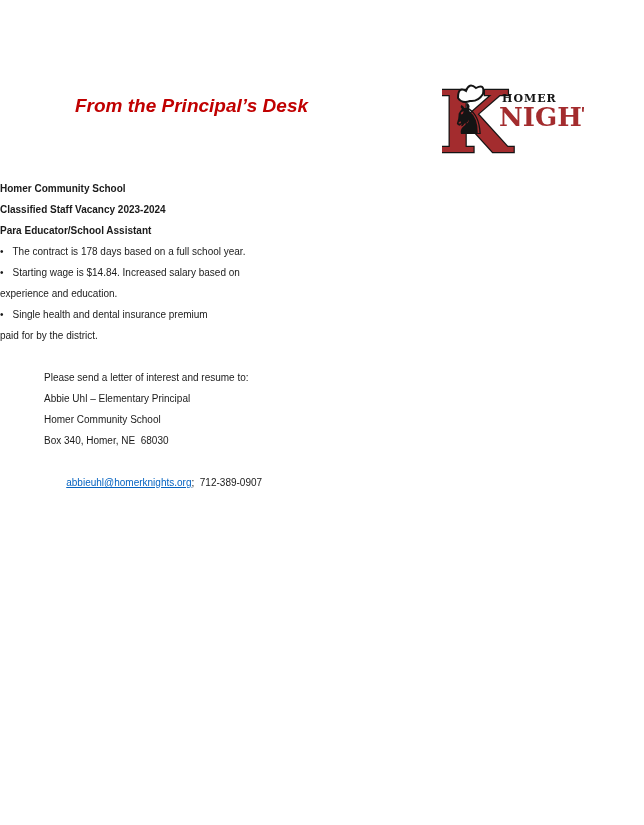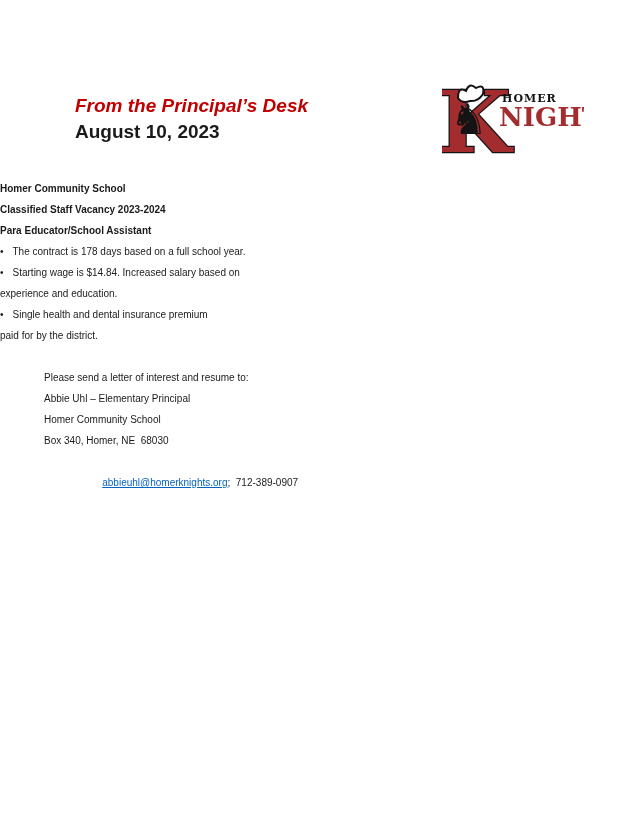--- a/index.html
+++ b/index.html
@@ -40,32 +40,31 @@
     font-size: 10px;
     line-height: 21px;
     margin-top: 20px;
   }
   .heading-line { font-weight: bold; }
   .bullet-item .line { white-space: pre-wrap; }
   .bullet-char { margin-right: 9px; }
 
   .contact-block { margin-top: 21px; padding-left: 44px; }
   .contact-block .line { white-space: pre-wrap; }
-  .email-line { white-space: pre-wrap; margin-left: 36px; }
+  .email-line { white-space: pre-wrap; }
   a.email { text-decoration: underline; cursor: pointer; }
 </style>
 </head>
 <body>
 
 <div class="page">
 
   <div class="header">
     <div class="header-left">
       <div class="title" style="color: rgb(192, 0, 0);">From the Principal’s Desk</div>
-      <div class="date">August 10, 2023</div>
     </div>
 
     <div class="logo">
       <svg viewBox="0 0 142 76" width="142" height="76" xmlns="http://www.w3.org/2000/svg">
 
         <text x="-4" y="70" font-family="DejaVu Serif, serif" font-size="84" font-weight="bold" fill="#A32C2E" stroke="#141414" stroke-width="2.5" paint-order="stroke">K</text>
 
         <path d="M16,16 Q16,4 24,9 Q27,0 34,6 Q43,1 41,12 Q36,20 28,19 Q20,22 16,16 Z" fill="#ffffff" stroke="#141414" stroke-width="2"></path>
 
         <text x="8" y="52" font-family="DejaVu Sans, sans-serif" font-size="42" fill="#141414">♞</text>

